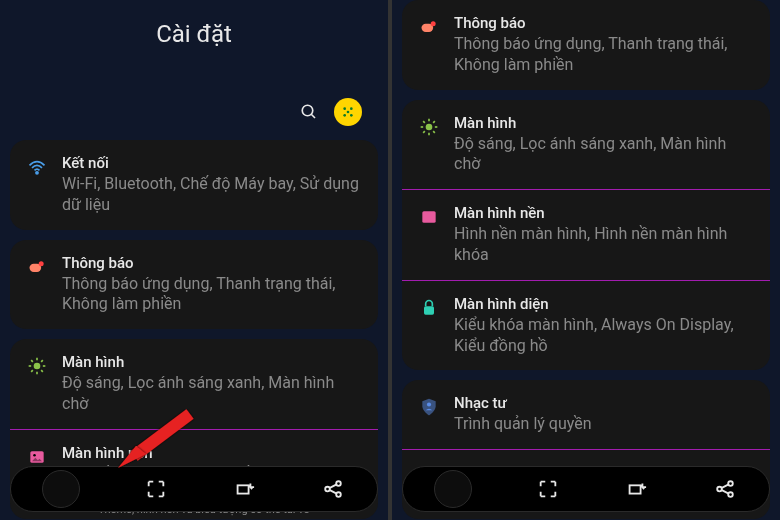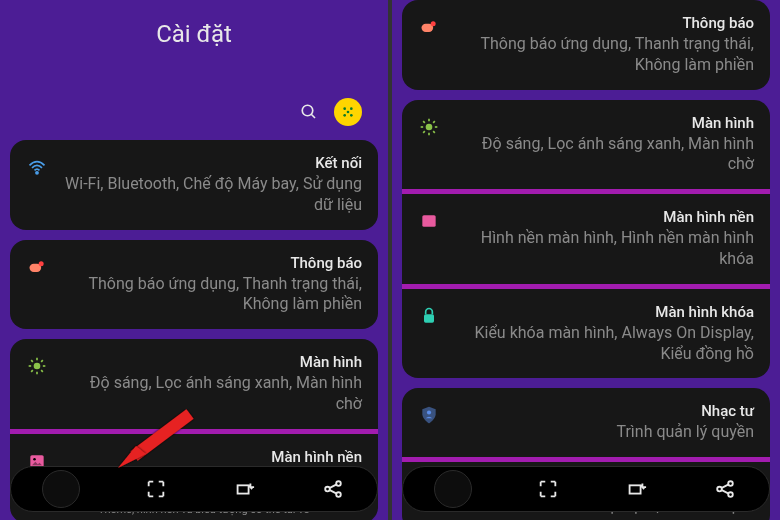--- a/index.html
+++ b/index.html
@@ -7,21 +7,21 @@
     width: 780px;
     height: 520px;
     background: #333;
     font-family: -apple-system, BlinkMacSystemFont, "Segoe UI", Roboto, sans-serif;
     display: flex;
     gap: 4px;
     overflow: hidden;
   }
   .pane {
     flex: 1;
-    background: #4c1d95;
+    background: #0f172a;
     position: relative;
     overflow: hidden;
   }
   .left-pane { border-radius: 0; }
   .header {
     text-align: center;
     padding: 20px 0 10px;
   }
   .header-title {
     color: #e8e8e8;
@@ -43,28 +43,27 @@
   .avatar {
     width: 28px; height: 28px;
     border-radius: 50%;
     background: #ffd500;
     display: flex; align-items: center; justify-content: center;
   }
   .group {
     background: #171717;
     border-radius: 16px;
     margin: 0 10px 10px 10px;
-    text-align: right;
   }
   .row {
     display: flex;
     align-items: flex-start;
     gap: 14px;
     padding: 14px 16px;
-    border-bottom: 5px solid #a21caf;
+    border-bottom: 1px solid #a21caf;
   }
   .row:last-child { border-bottom: none; }
   .row-icon {
     width: 22px; height: 22px;
     flex-shrink: 0;
     display: flex; align-items: center; justify-content: center;
     margin-top: 2px;
   }
   .row-text { flex: 1; min-width: 0; }
   .row-title {
@@ -303,21 +302,21 @@
       </div>
     </div>
     <div class="row">
       <div class="row-icon" style="color:#2ecfb3">
           <svg width="20" height="20" viewBox="0 0 24 24" fill="currentColor">
             <rect x="6" y="10" width="12" height="10" rx="2"></rect>
             <path d="M8 10 V7 a4 4 0 0 1 8 0 v3" fill="none" stroke="currentColor" stroke-width="2"></path>
           </svg>
         </div>
       <div class="row-text">
-        <div class="row-title">Màn hình khóa</div>
+        <div class="row-title">Màn hình diện</div>
         <div class="row-sub">Kiểu khóa màn hình, Always On Display, Kiểu đồng hồ</div>
       </div>
     </div>
   </div>
 
   <div class="group">
     <div class="row">
       <div class="row-icon" style="color:#5b8de8">
           <svg width="20" height="20" viewBox="0 0 24 24" fill="currentColor">
             <path d="M12 2 L20 5 V11 C20 17 12 22 12 22 C12 22 4 17 4 11 V5 Z" opacity="0.5"></path>

